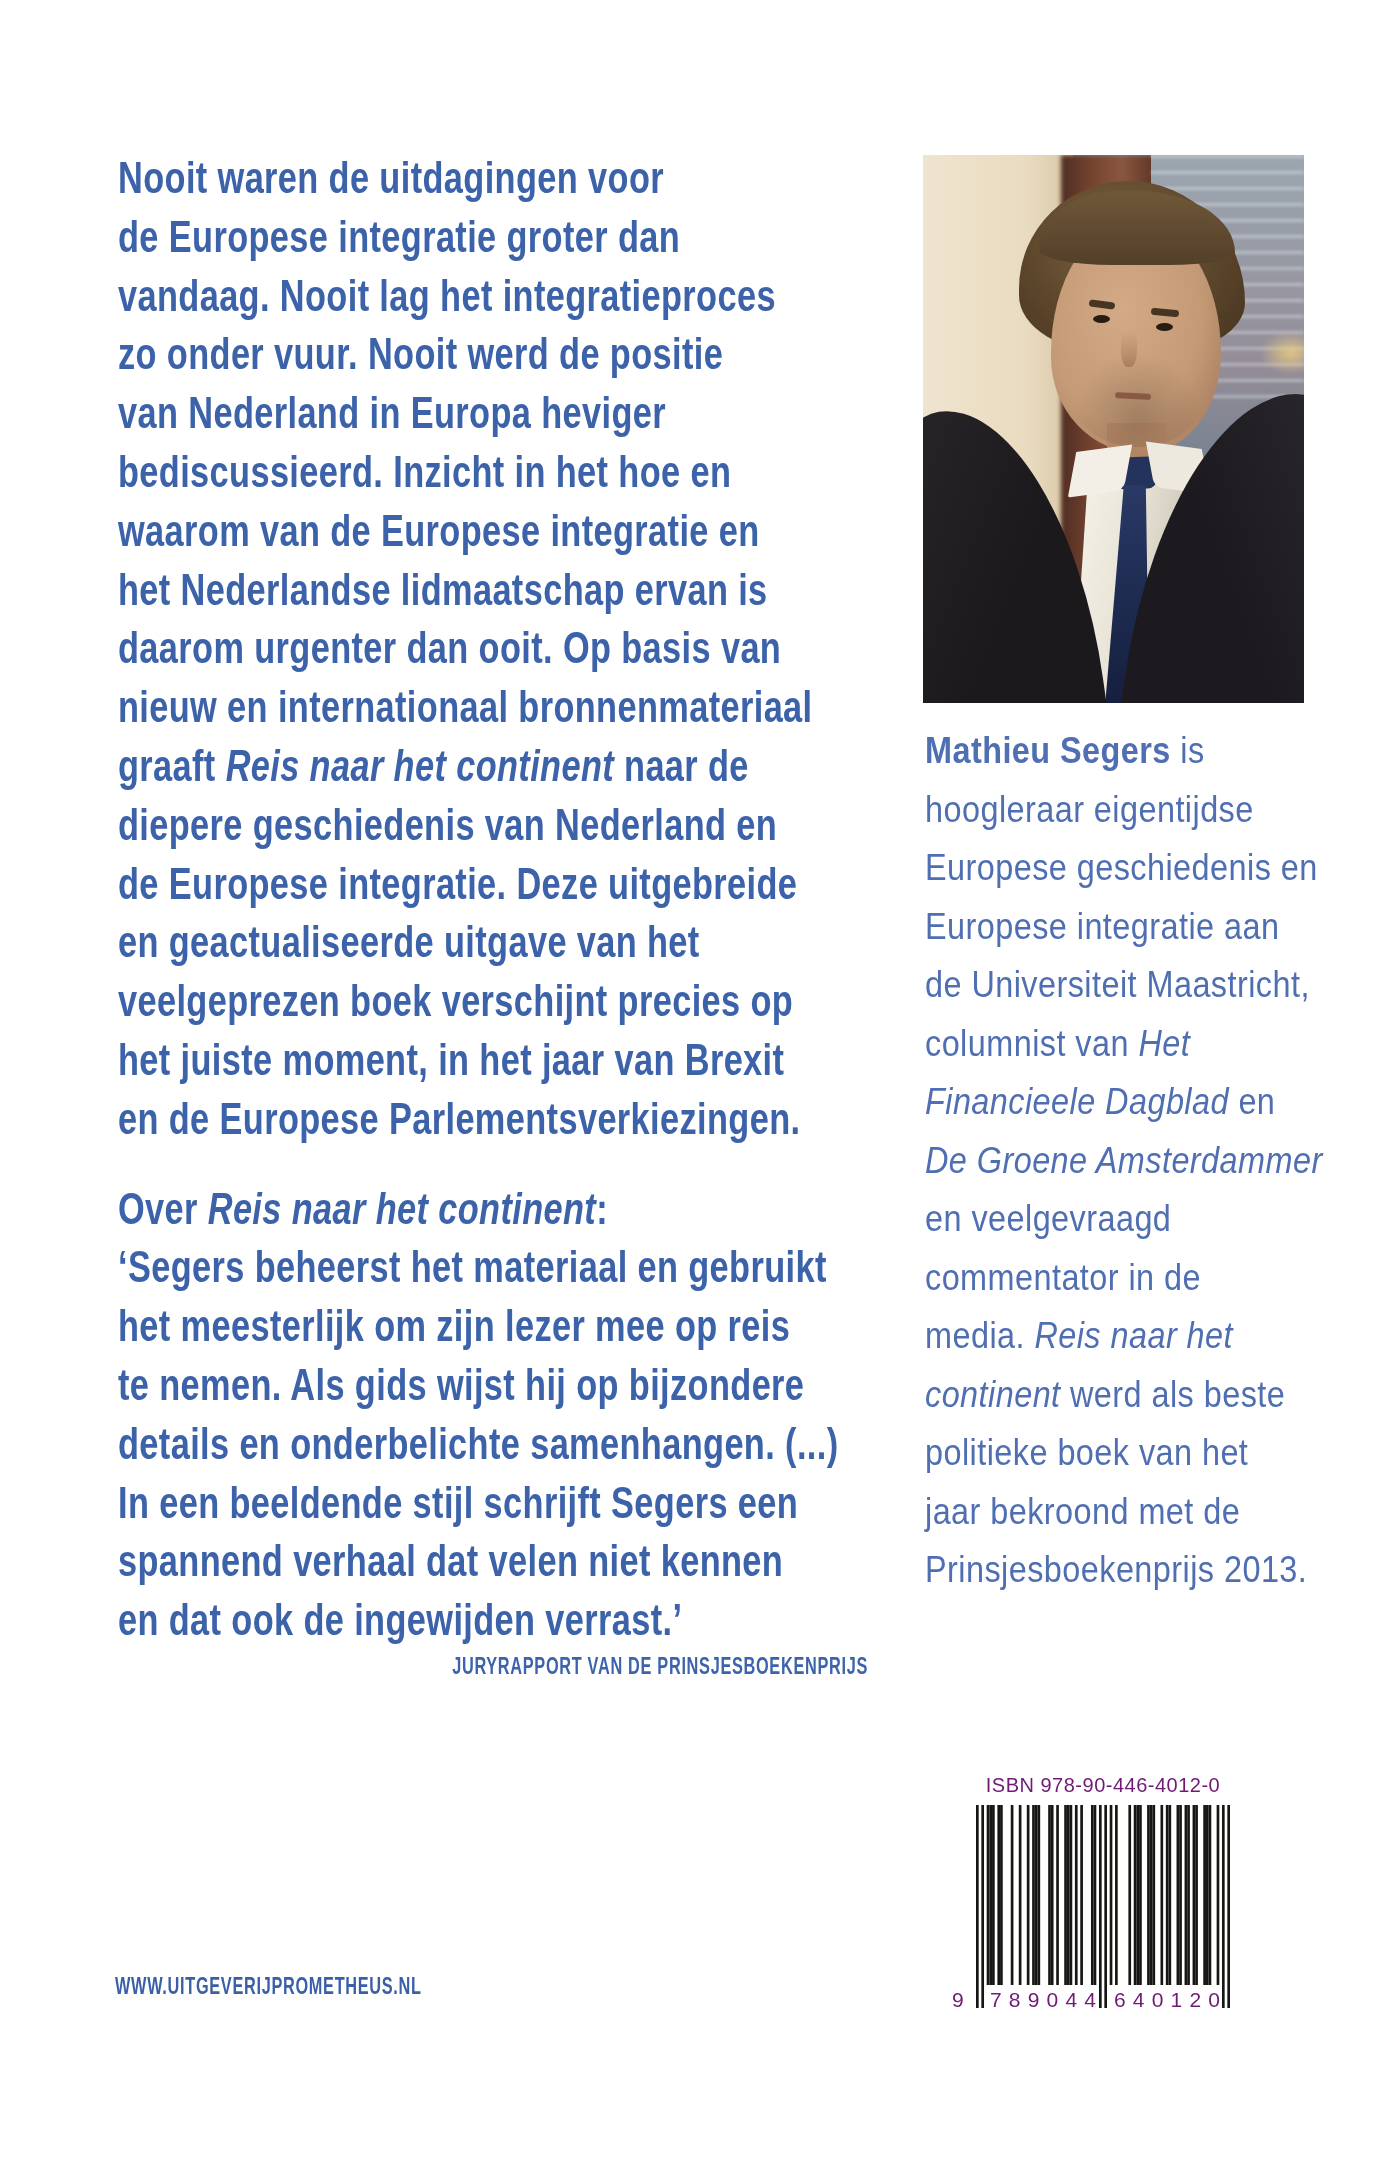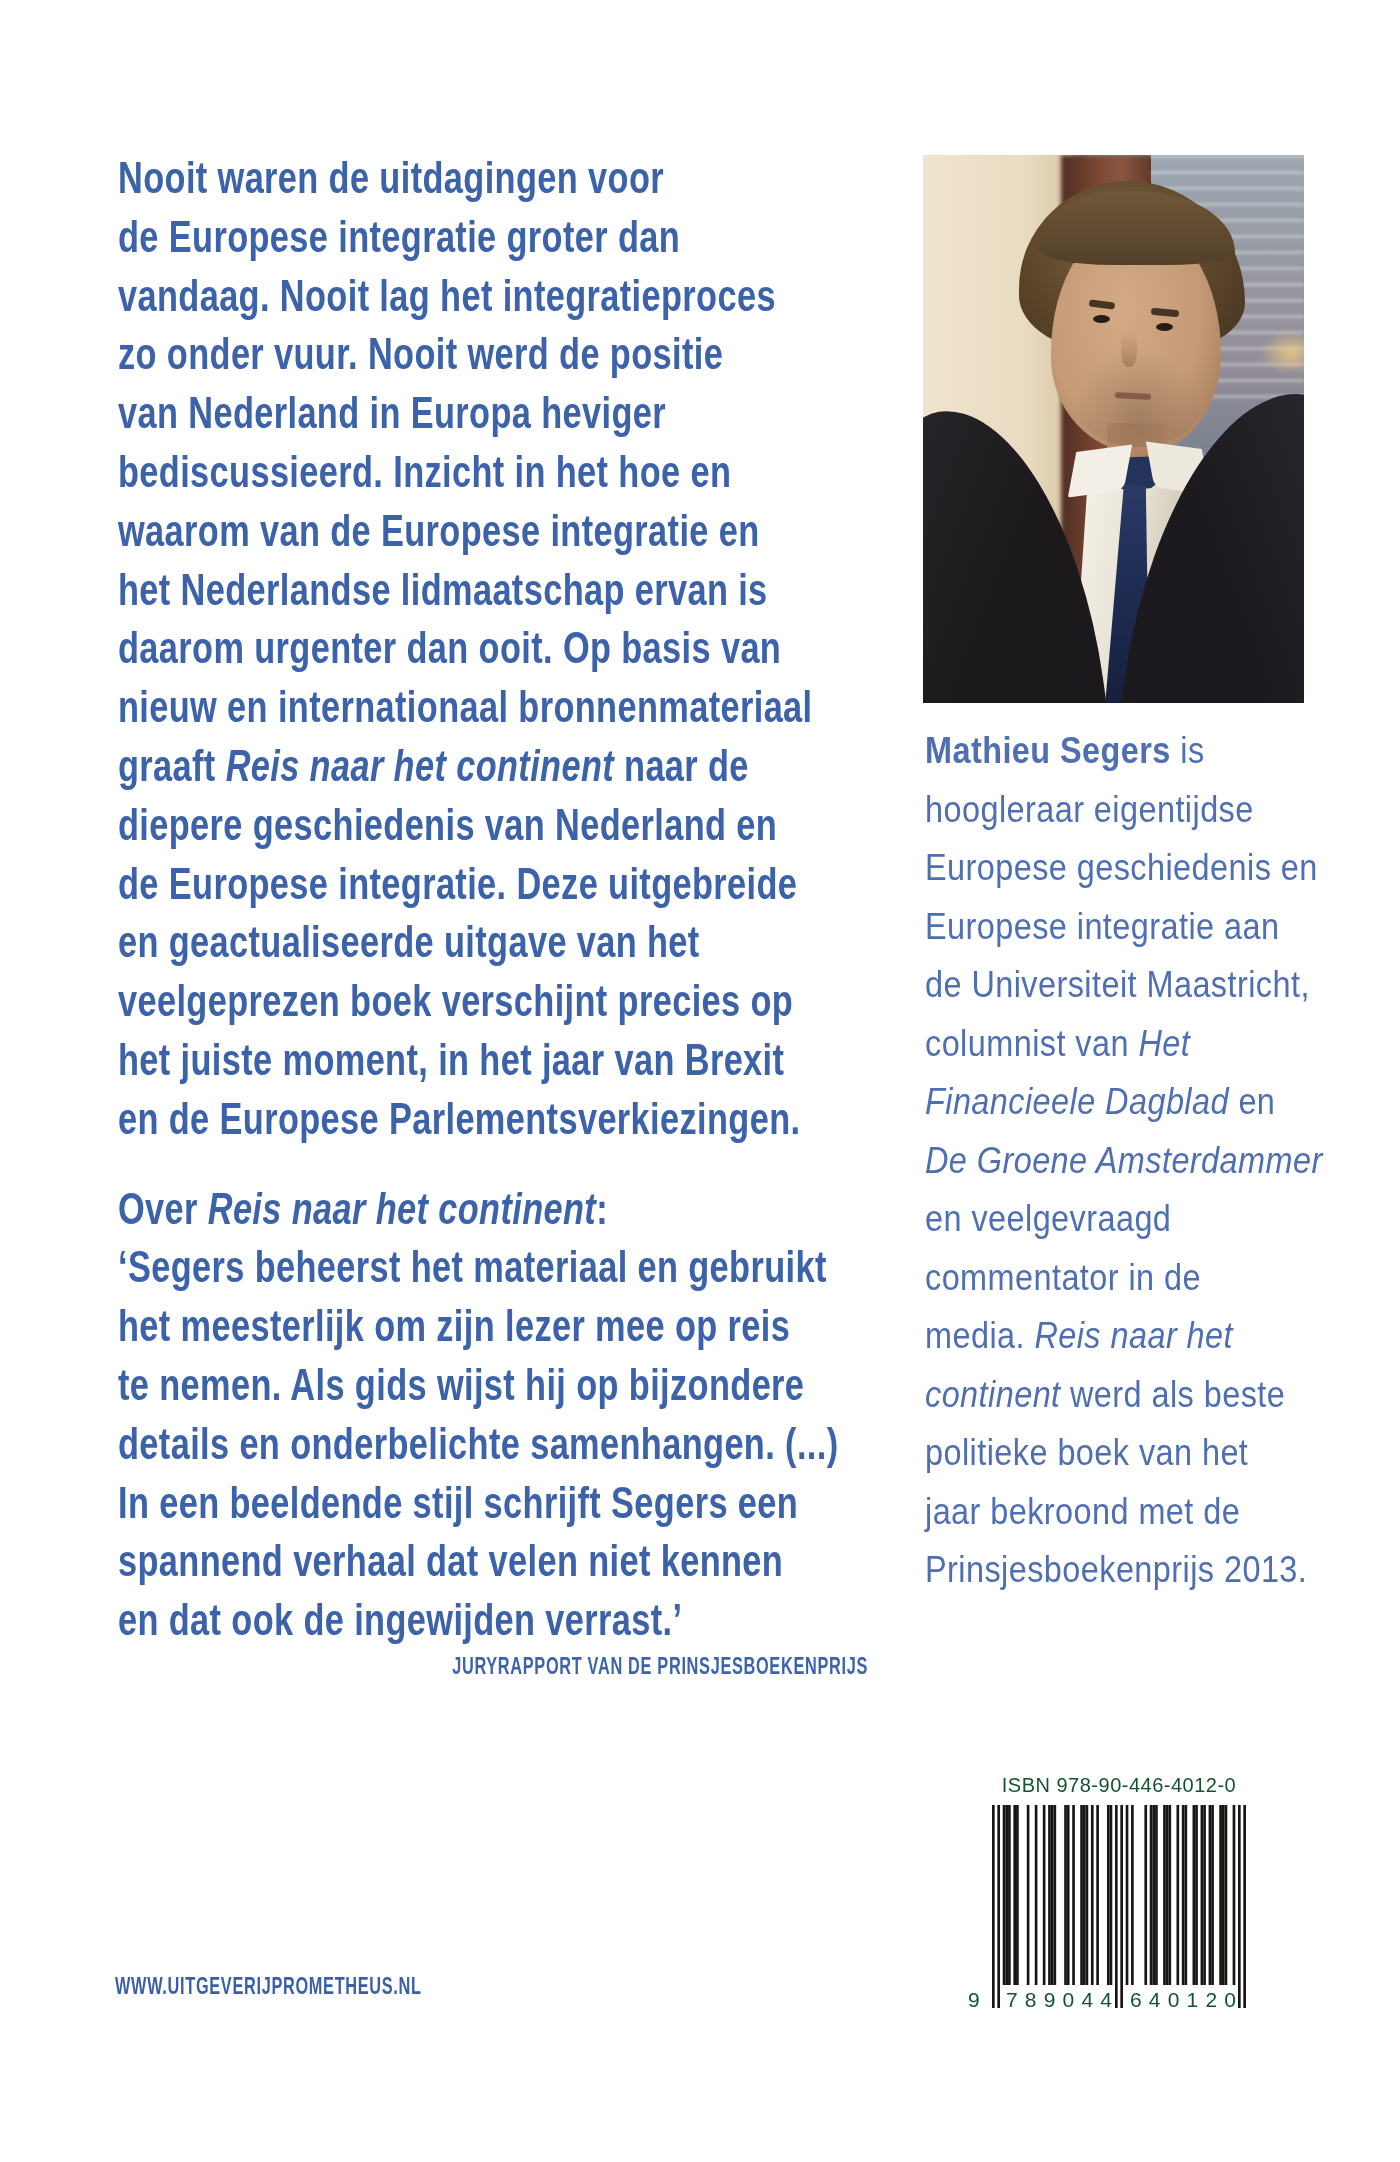--- a/index.html
+++ b/index.html
@@ -30,21 +30,21 @@
     white-space:nowrap;
   }
   .author-col .line{height:58.5px;}
   
   .website{
     position:absolute;left:115px;top:1972px;
     color:#3a5fa9;font-weight:700;font-size:24px;letter-spacing:1px;
     transform:scaleX(0.68);transform-origin:0 50%;white-space:nowrap;
   }
   
-  .barcode-wrap{position:absolute;left:950px;top:1772px;width:290px;height:245px;color:#14532d;margin-left:16px;}
+  .barcode-wrap{position:absolute;left:950px;top:1772px;width:290px;height:245px;color:#701a75;}
   .isbn-label{position:absolute;left:26px;top:2px;width:254px;text-align:center;
     font-size:20px;letter-spacing:0.5px;white-space:nowrap;}
   .bars{position:absolute;left:26px;top:33px;width:254px;height:203px;}
   .digit{position:absolute;top:216px;font-size:21px;}
   .digit-lead{left:2px;}
   .digit-group{display:flex;justify-content:space-between;}
   .digit-g1{left:40px;width:106px;}
   .digit-g2{left:164px;width:106px;}
   
   .photo{position:absolute;left:923px;top:155px;width:381px;height:548px;overflow:hidden;background:#8a94a2;}

